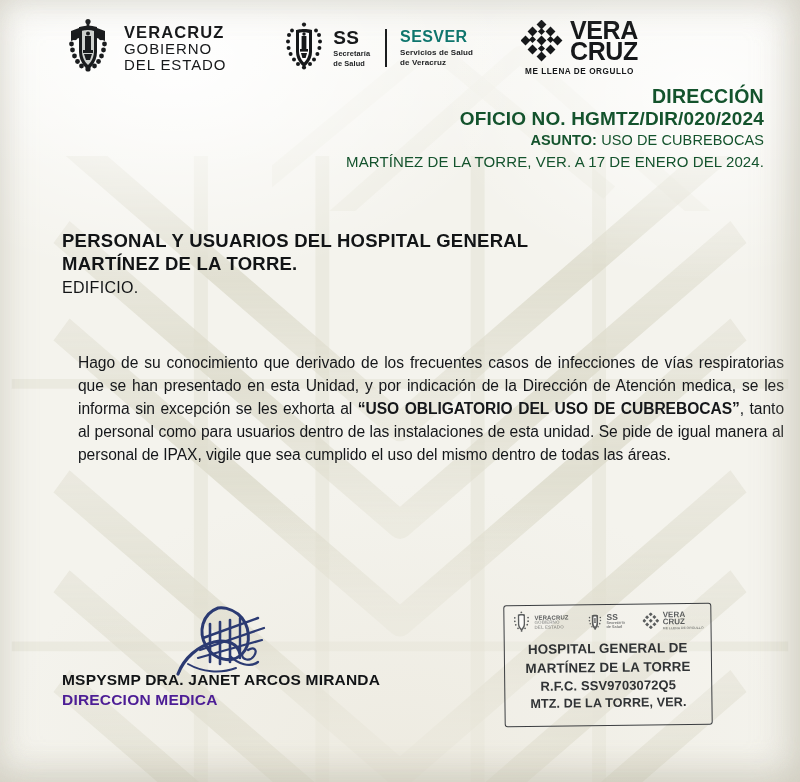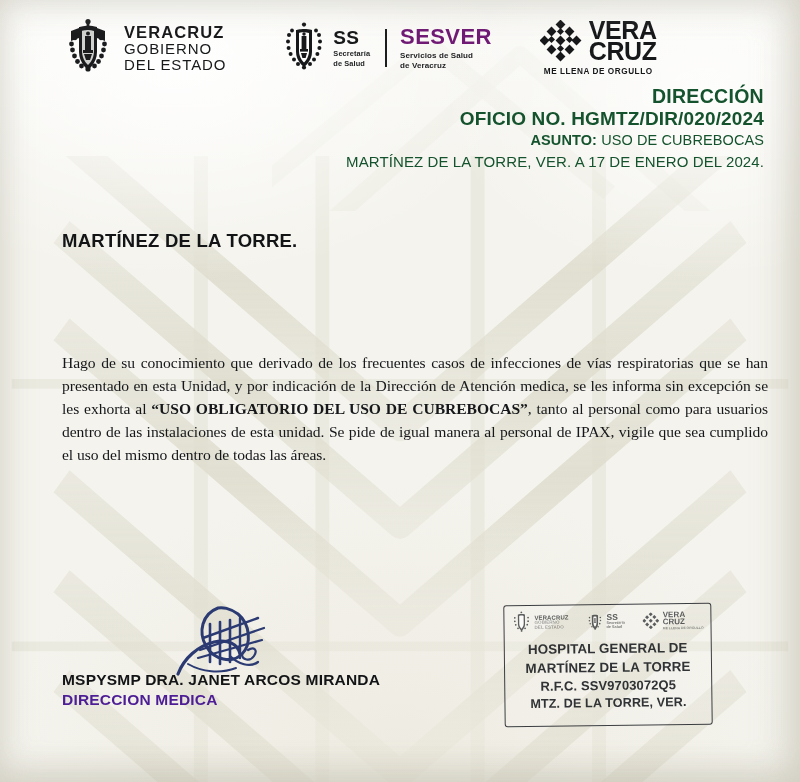--- a/index.html
+++ b/index.html
@@ -123,23 +123,23 @@
   .divider-bar {
     width: 2px;
     height: 38px;
     background: #1b1d1f;
     margin: 0 13px 0 15px;
   }
   .sesver-text { line-height: 1.0; }
   .sesver-text .big {
     font-family: "Liberation Sans", sans-serif;
     font-weight: 700;
-    font-size: 22px;
+    font-size: 16px;
     letter-spacing: 0.4px;
-    color: #701a75;
+    color: #0f766e;
   }
   .sesver-text .small {
     font-family: "Liberation Sans", sans-serif;
     font-weight: 700;
     font-size: 8px;
     line-height: 1.22;
     letter-spacing: 0.1px;
     color: #1c1e20;
     margin-top: 3px;
   }
@@ -224,24 +224,24 @@
     font-size: 16px;
     font-weight: 400;
     letter-spacing: 0.3px;
     line-height: 1.3;
     margin-top: 2px;
   }
 
   
   .body-text {
     position: absolute;
-    left: 62px;
+    left: 78px;
     top: 352px;
     width: 706px;
-    font-family: Liberation Serif, serif;
+    font-family: Liberation Sans, sans-serif;
     font-size: 15.6px;
     line-height: 1.47;
     text-align: justify;
     color: #15171a;
     letter-spacing: -0.05px;
   }
   .body-text b { font-weight: 700; }
 
   .closing {
     position: absolute;
@@ -517,21 +517,23 @@
     <div class="direccion">DIRECCIÓN</div>
     <div class="oficio">OFICIO NO. HGMTZ/DIR/020/2024</div>
     <div class="asunto">
       <b>ASUNTO:</b>
       <span>USO DE CUBREBOCAS</span>
     </div>
     <div class="fecha">MARTÍNEZ DE LA TORRE, VER. A 17 DE ENERO DEL 2024.</div>
   </div>
 
   <div class="addressee">
+    <div class="a1">PERSONAL Y USUARIOS DEL HOSPITAL GENERAL</div>
     <div class="a2">MARTÍNEZ DE LA TORRE.</div>
+    <div class="a3">EDIFICIO.</div>
   </div>
 
   <div class="body-text">
     <span>Hago de su conocimiento que derivado de los frecuentes casos de infecciones de vías respiratorias que se han presentado en esta Unidad, y por indicación de la Dirección de Atención medica, se les informa sin excepción se les exhorta al </span><b>“USO OBLIGATORIO DEL USO DE CUBREBOCAS”</b><span>, tanto al personal como para usuarios dentro de las instalaciones de esta unidad. Se pide de igual manera al personal de IPAX, vigile que sea cumplido el uso del mismo dentro de todas las áreas.</span>
   </div>
 
 
   <div class="signature-wrap">
     <svg class="signature-ink" width="180" height="90" viewBox="0 0 180 90">
       <g fill="none" stroke="#2b3a72" stroke-linecap="round" stroke-linejoin="round">

